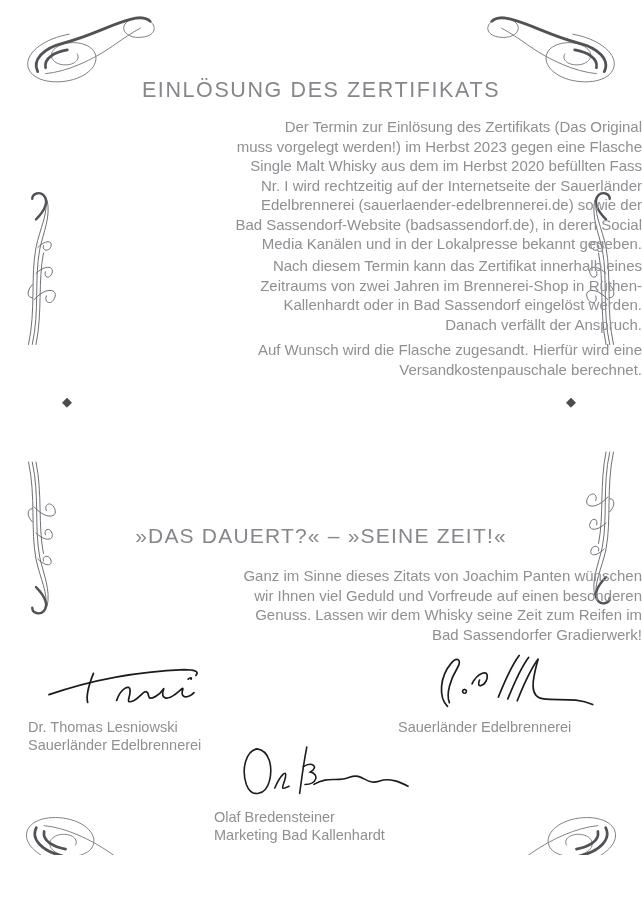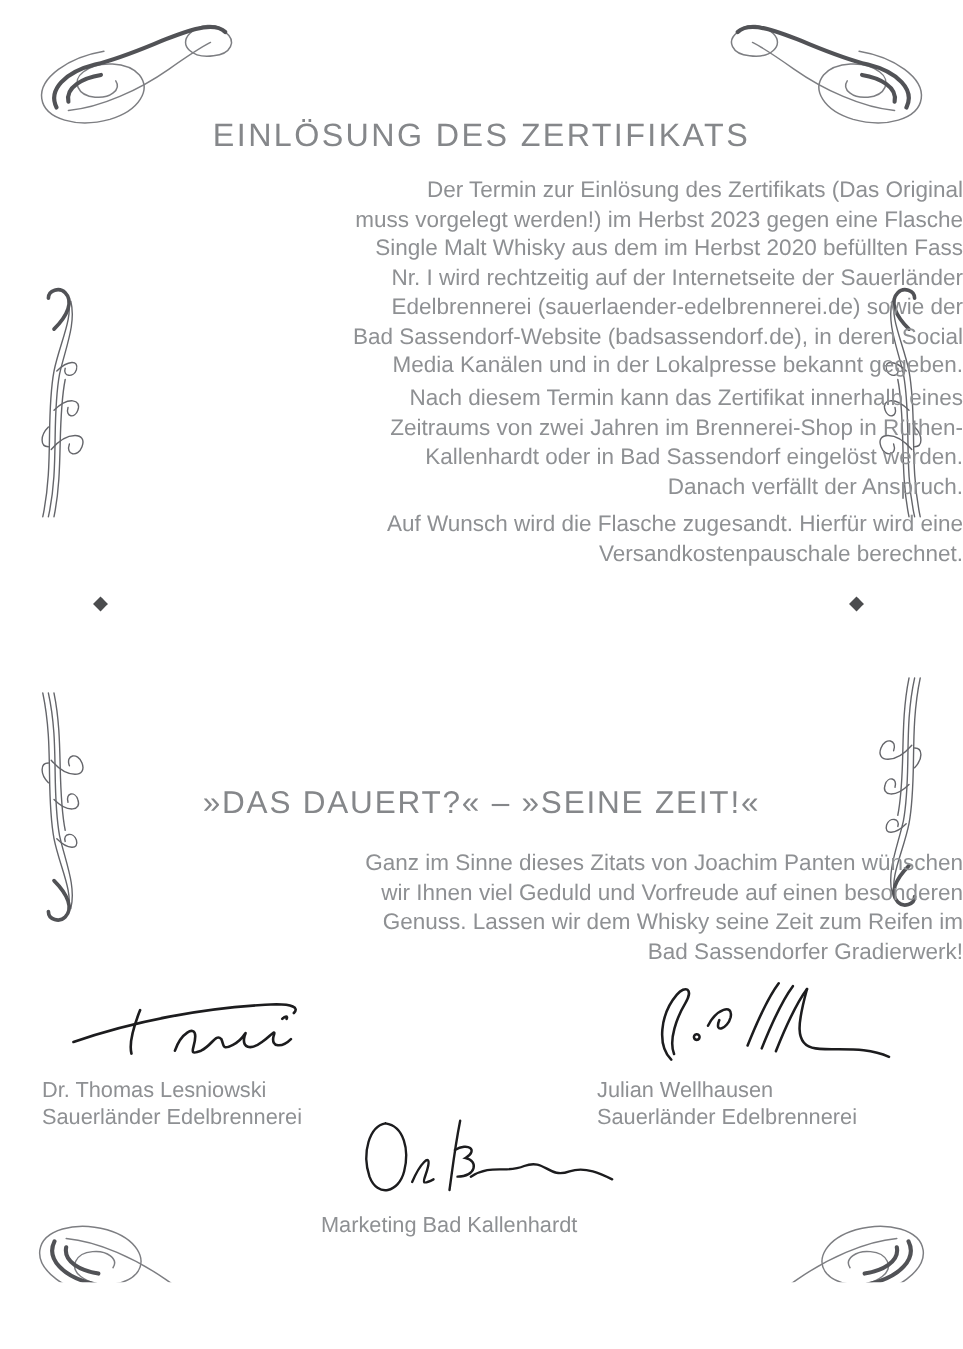--- a/index.html
+++ b/index.html
@@ -228,30 +228,30 @@
       <g fill="none" stroke="#1c1c1e" stroke-width="1.8" stroke-linecap="round">
         <path d="M34,62 C24,52 26,30 38,16 C44,9 50,12 44,22 C38,32 32,48 36,58"></path>
         <path d="M52,44 a2,2 0 1 0 0.1,0"></path>
         <path d="M60,38 C66,26 78,22 76,32 C74,40 64,44 68,34"></path>
         <path d="M88,52 C96,32 104,16 110,8"></path>
         <path d="M98,54 C106,34 114,18 120,10"></path>
         <path d="M108,56 C116,36 124,20 130,12"></path>
         <path d="M130,12 C124,34 120,52 136,54 C152,56 170,52 188,60"></path>
       </g>
     </svg>
-    <div class="sig-name">Julian Wellhausen</div>
     <div class="sig-org">Sauerländer Edelbrennerei</div>
   </div>
 
   <div class="sig-block sig-center">
     <svg class="sig-art" width="200" height="64" viewBox="0 0 200 72">
       <g fill="none" stroke="#1c1c1e" stroke-width="1.8" stroke-linecap="round">
         <path d="M28,10 C16,12 10,32 16,50 C22,66 38,62 42,46 C46,30 42,12 28,10"></path>
         <path d="M48,54 C54,40 62,32 60,42 C58,52 52,58 64,52"></path>
         <path d="M84,8 C80,28 78,46 76,60"></path>
         <path d="M80,30 C90,24 98,30 88,36 C98,38 96,50 82,50"></path>
         <path d="M92,50 C108,40 118,48 132,42 C148,36 150,52 166,46 C178,42 190,48 198,52"></path>
       </g>
     </svg>
+    <div class="sig-name">Olaf Bredensteiner</div>
     <div class="sig-org">Marketing Bad Kallenhardt</div>
   </div>
 
 </div>
 
 </body></html>

